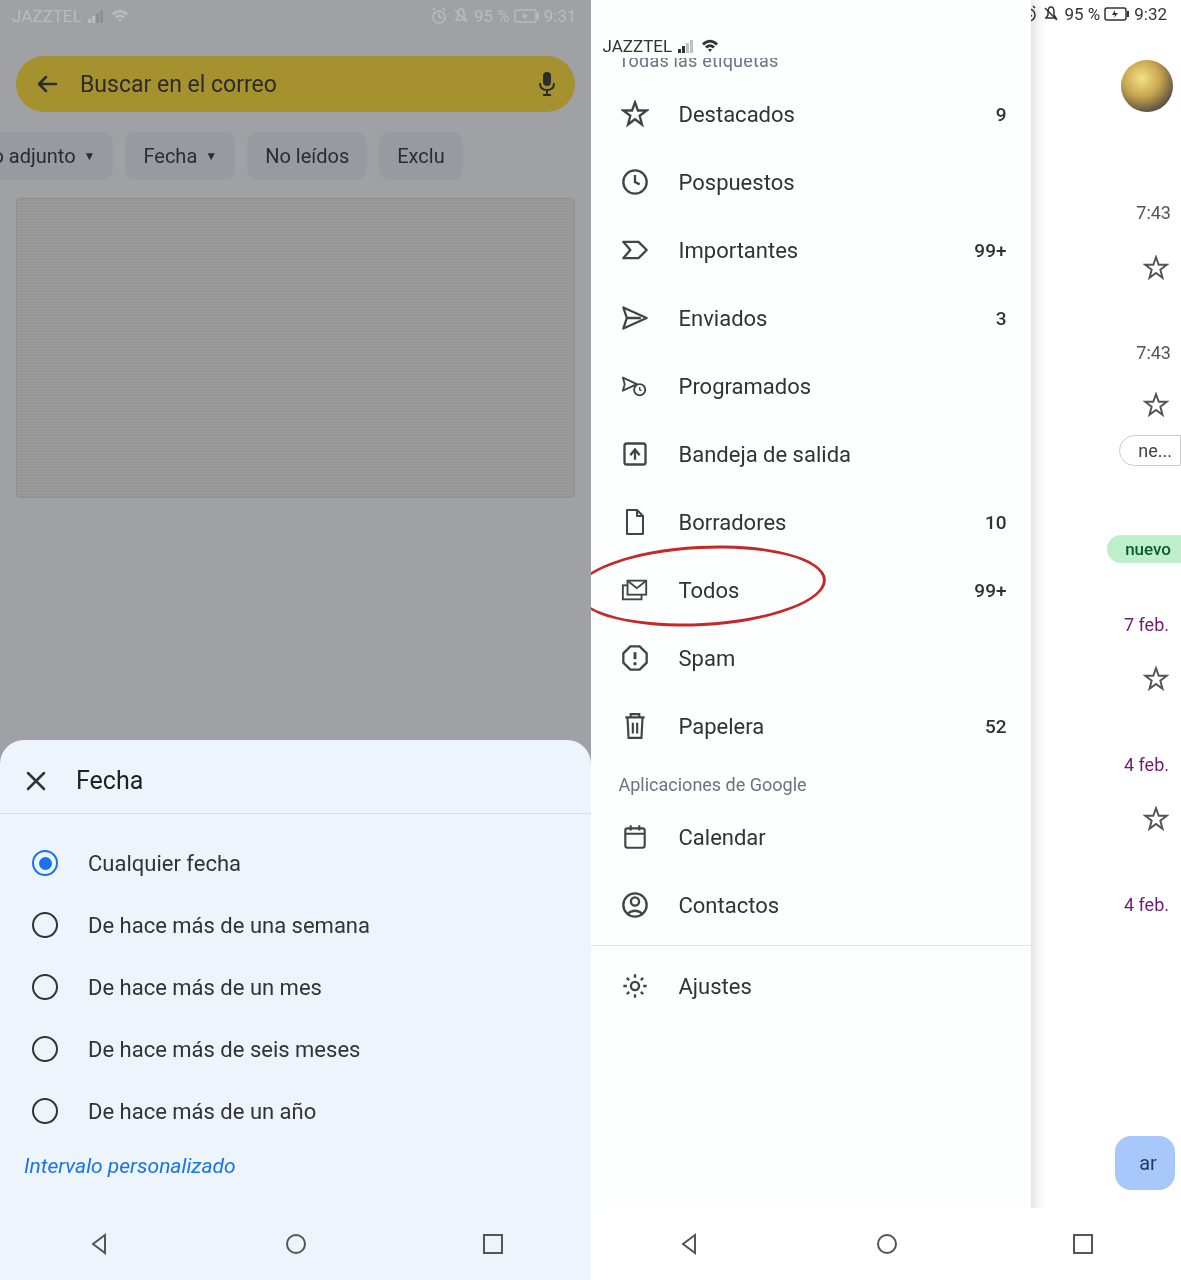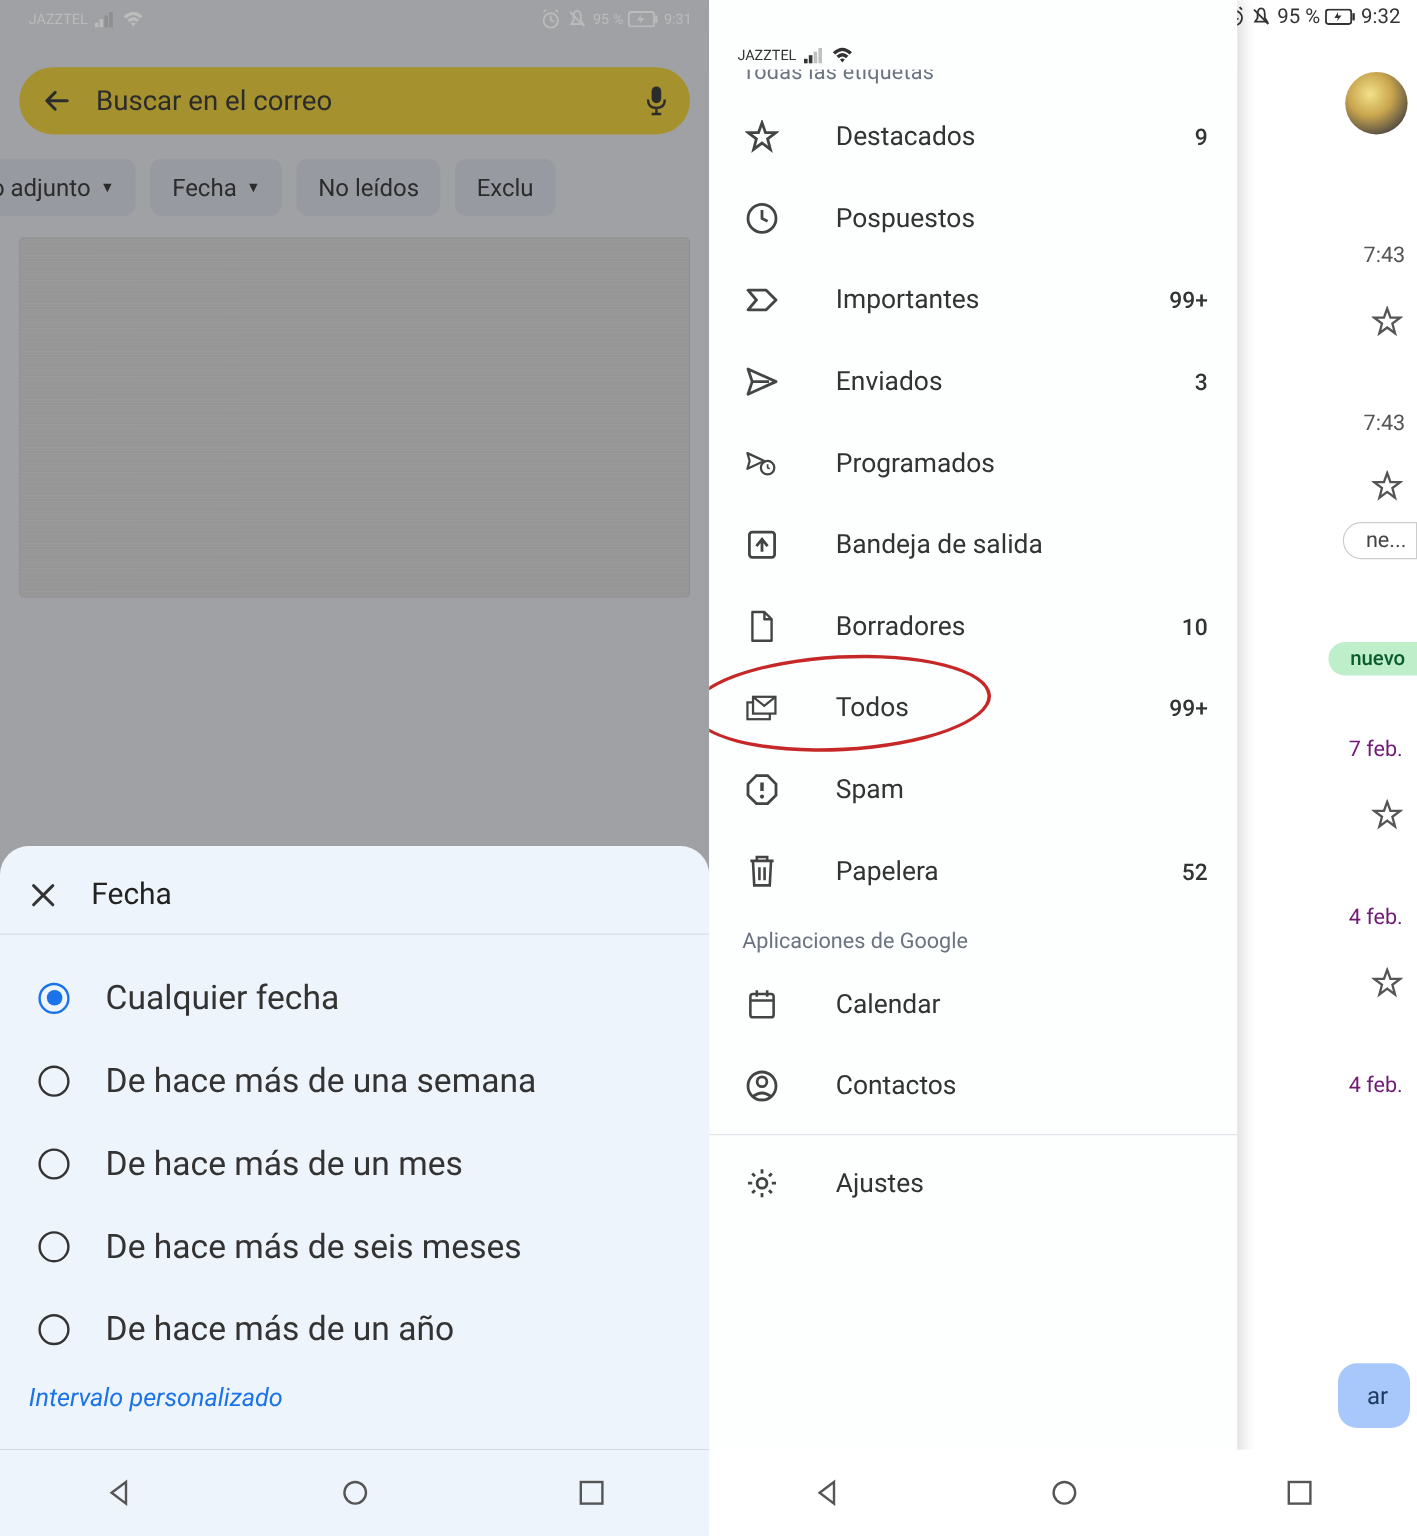--- a/index.html
+++ b/index.html
@@ -27,23 +27,23 @@
     .left-dim {
       position: absolute;
       inset: 0;
       background: rgba(0,0,0,0.35);
       z-index: 5;
     }
     .status-bar {
       display: flex;
       justify-content: space-between;
       align-items: center;
-      padding: 4px 14px 0 24px;
+      padding: 4px 14px 0 12px;
       height: 28px;
-      font-size: 12px;
+      font-size: 17px;
       color: #333;
       position: relative;
       z-index: 10;
       text-align: center;
     }
     .left-panel .status-bar {
       color: #bbb;
     }
     .status-left, .status-right {
       display: flex;
@@ -159,21 +159,21 @@
       border-color: #1a73e8;
     }
     .radio.selected::after {
       content: '';
       width: 13px;
       height: 13px;
       background: #1a73e8;
       border-radius: 50%;
     }
     .option-label {
-      font-size: 28px;
+      font-size: 22px;
       color: #333;
     }
     .custom-interval {
       color: #1a73e8;
       font-size: 21px;
       padding: 12px 24px 0 24px;
       font-style: italic;
     }
     .nav-bar {
       position: absolute;
@@ -254,21 +254,21 @@
     .section-label.cut {
       margin-top: -2px;
       overflow: hidden;
       height: 24px;
       line-height: 10px;
     }
     .drawer-item {
       display: flex;
       align-items: center;
       padding: 20px 24px 20px 30px;
-      gap: 48px;
+      gap: 30px;
     }
     .drawer-icon {
       width: 28px;
       height: 28px;
       display: flex;
       align-items: center;
       justify-content: center;
       color: #444;
     }
     .drawer-label {

